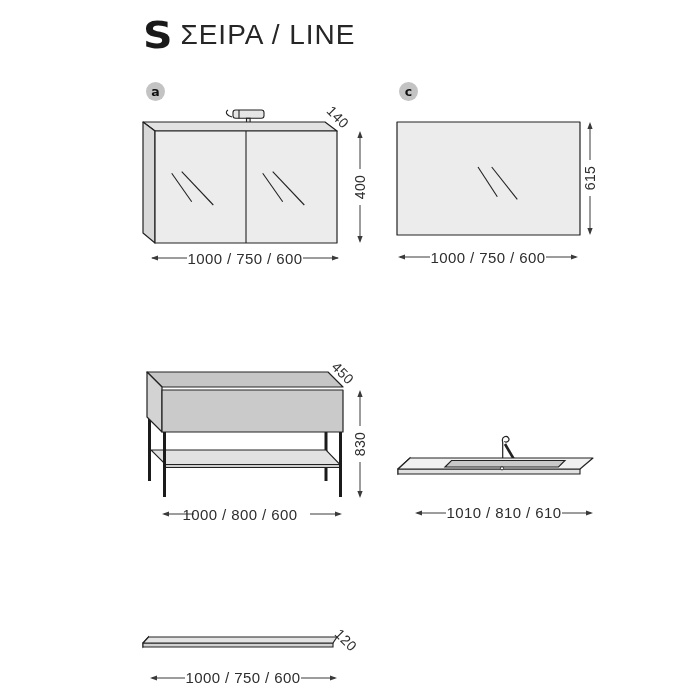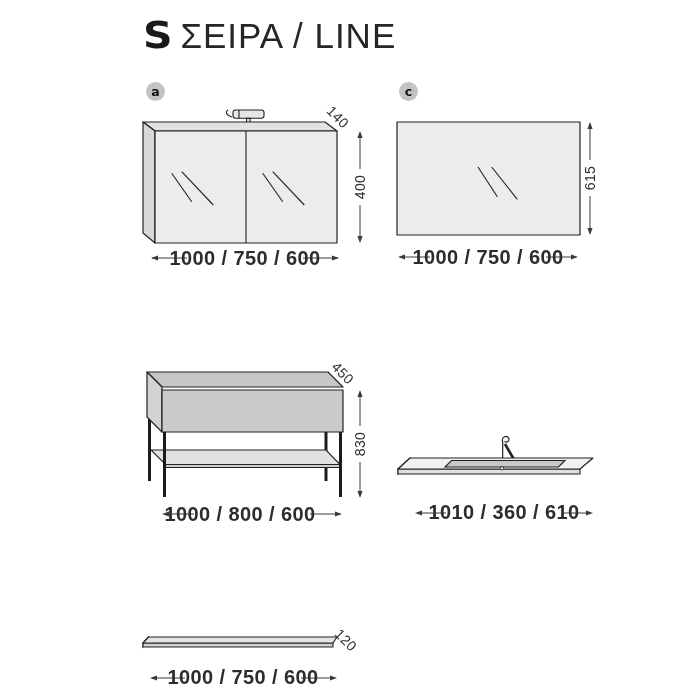--- a/index.html
+++ b/index.html
@@ -6,40 +6,40 @@
   .page {
     position:relative; width:700px; height:700px; background:#ffffff;
     font-family:"Liberation Sans", sans-serif; overflow:hidden;
   }
   .header { position:absolute; left:144px; top:16px; display:flex; align-items:center; gap:10px; }
   .logo-s {
     font-family:"DejaVu Sans", sans-serif; font-weight:900; font-size:38px;
     line-height:1; color:#1a1a1a; letter-spacing:-1px; transform:scaleX(1.08);
   }
   .series-title {
-    font-family:"Liberation Sans", sans-serif; font-weight:300; font-size:35px;
+    font-family:"Liberation Sans", sans-serif; font-weight:300; font-size:28px;
     line-height:1; color:#262626; letter-spacing:1px;
   }
   .badge {
     position:absolute; width:19px; height:19px; border-radius:50%;
     background:#c3c3c3; color:#111; font-size:12.5px; font-weight:bold;
     display:flex; align-items:center; justify-content:center;
     font-family:"DejaVu Sans", sans-serif;
   }
   svg.draw { position:absolute; left:0; top:0; }
   .outline { stroke:#222; stroke-width:1.2; stroke-linejoin:round; }
   .thin    { stroke:#222; stroke-width:1.1; }
   .dimline { stroke:#3a3a3a; stroke-width:1; }
   .arrow   { fill:#3a3a3a; stroke:none; }
   .leg     { stroke:#1b1b1b; stroke-width:3; }
   .dim, .dim-rot, .dim-diag {
     position:absolute; white-space:nowrap; color:#2d2d2d;
     font-family:"Liberation Sans", sans-serif; letter-spacing:0.4px;
   }
-  .dim      { font-size:20px; transform:translate(-50%,-50%);font-weight:bold; }
+  .dim      { font-size:15px; transform:translate(-50%,-50%); }
   .dim-rot  { font-size:14px; transform:translate(-50%,-50%) rotate(-90deg); }
   .dim-diag { font-size:14px; transform:translate(-50%,-50%) rotate(45deg); }
 </style>
 </head>
 <body>
 
 <div class="page">
 
   <div class="header">
     <span class="logo-s">S</span>
@@ -175,18 +175,18 @@
   <div class="dim-rot" style="left:360px;top:187px">400</div>
   <div class="dim-diag" style="left:338px;top:117px">140</div>
 
   <div class="dim" style="left:488px;top:257px">1000 / 750 / 600</div>
   <div class="dim-rot" style="left:590px;top:178px">615</div>
 
   <div class="dim" style="left:240px;top:514px">1000 / 800 / 600</div>
   <div class="dim-rot" style="left:360px;top:444px">830</div>
   <div class="dim-diag" style="left:343px;top:373px">450</div>
 
-  <div class="dim" style="left:504px;top:512px">1010 / 360 / 610</div>
+  <div class="dim" style="left:504px;top:512px">1010 / 810 / 610</div>
 
   <div class="dim" style="left:243px;top:677px">1000 / 750 / 600</div>
   <div class="dim-diag" style="left:346px;top:640px">120</div>
 
 </div>
 
 </body></html>

